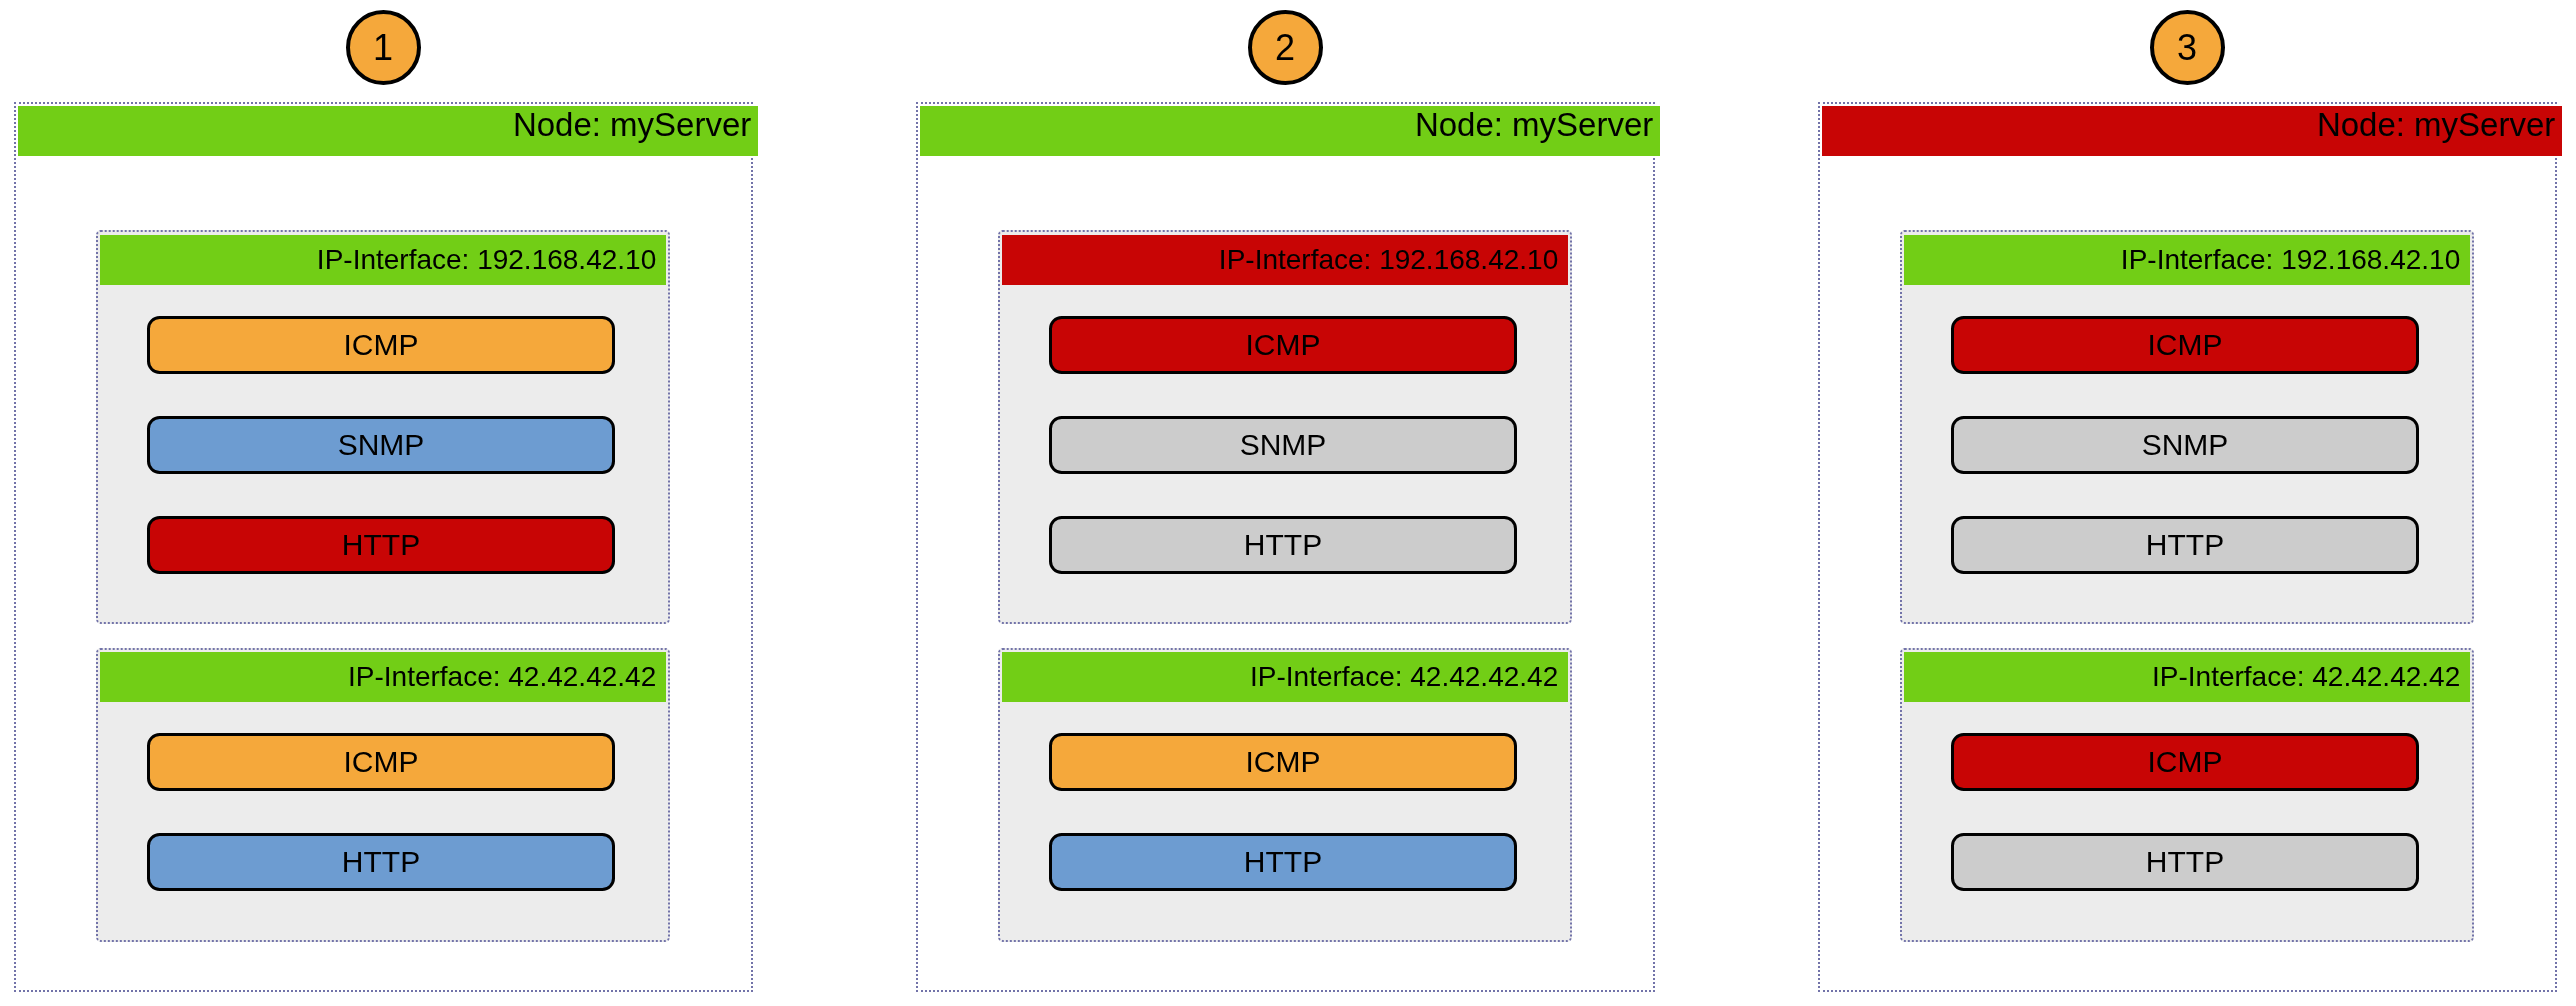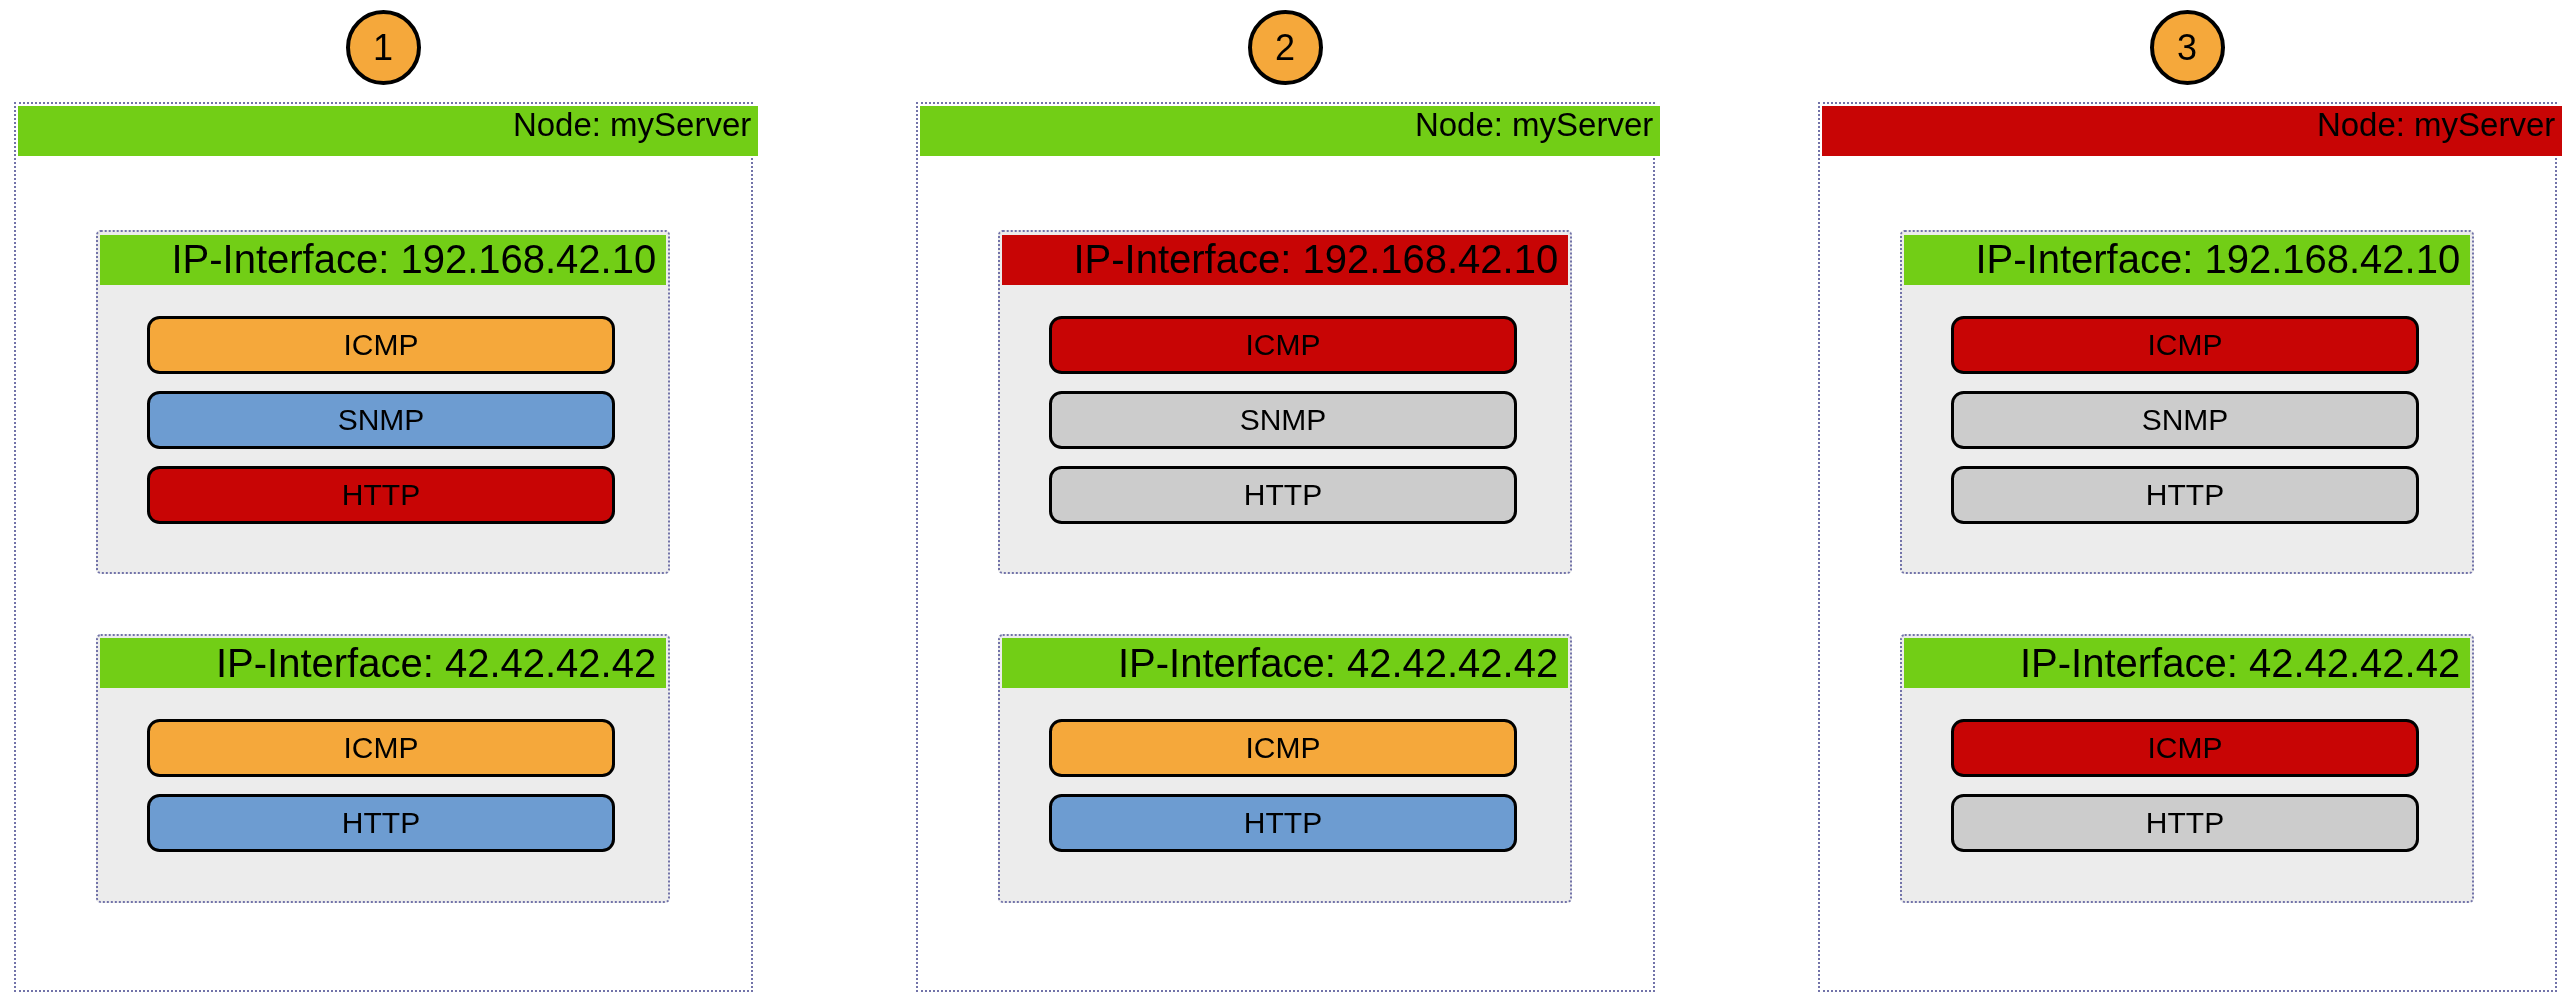--- a/index.html
+++ b/index.html
@@ -48,32 +48,32 @@
   }
   .node-body {
     padding: 74px 78px 0 78px;
   }
   .iface {
     border: 2.4px dotted var(--dot, #7273a9);
     border-radius: 4.7px;
     background: var(--iface-bg, #ececec);
     padding: 2.4px;
   }
-  .iface + .iface { margin-top: 60px; }
+  .iface + .iface { margin-top: 24px; }
   .iface-header {
     height: 50px;
     display: flex; align-items: center; justify-content: flex-end;
     padding-right: 9.5px;
-    font-size: 40px;
+    font-size: 28px;
   }
   .iface-body {
     padding: 31px 51px 46px 47px;
     display: flex;
     flex-direction: column;
-    gap: 17px;
+    gap: 42px;
   }
   .pill {
     height: 58px;
     border: 3.2px solid #000;
     border-radius: 12.7px;
     display: flex; align-items: center; justify-content: center;
     font-size: 30px;
   }
 </style>
 </head>

